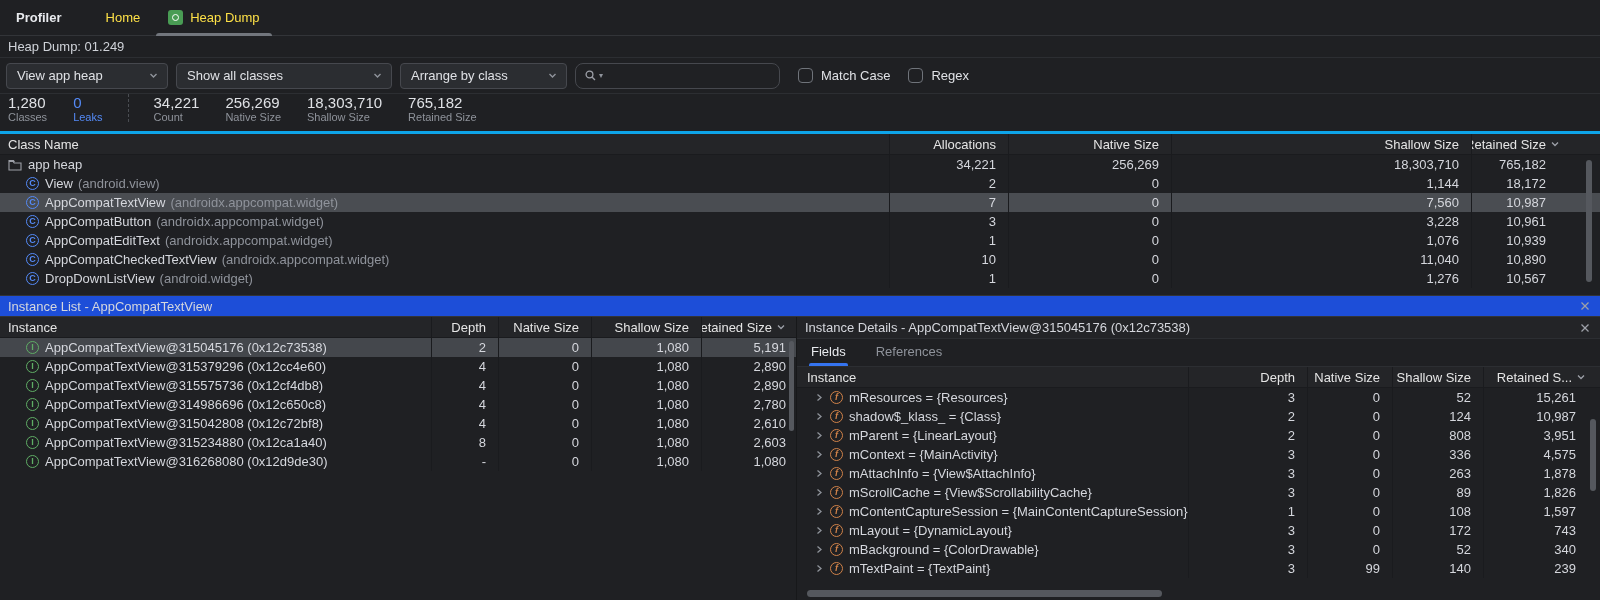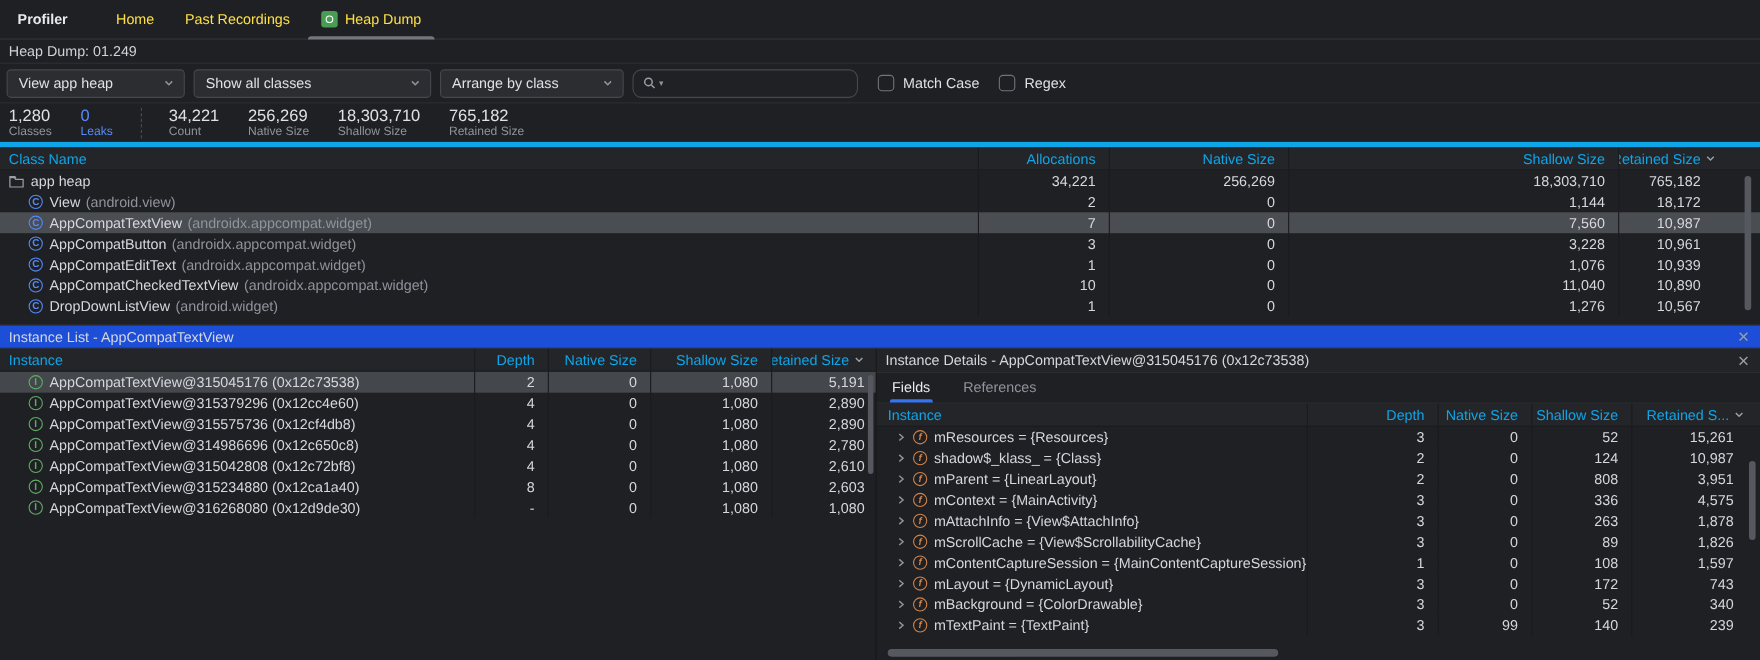--- a/index.html
+++ b/index.html
@@ -37,31 +37,31 @@
   .searchbox { width:205px; height:26px; border:1px solid #46484e; border-radius:8px;
                display:flex; align-items:center; padding:0 8px; gap:2px; background:#202124; }
   .searchbox input { flex:1; background:transparent; border:none; outline:none;
                color:#dfe1e5; font:inherit; min-width:0; }
   .caret-tiny { color:#8f939b; font-size:8px; line-height:1; }
   .checkwrap { display:flex; align-items:center; gap:8px; margin-left:10px; }
   .checkbox { width:15px; height:15px; border:1.5px solid #6f737a; border-radius:4px; background:transparent; }
   .checklabel { color:#dfe1e5; }
 
   
-  .stats { height:40px; display:flex; align-items:center; padding-left:8px;
-           border-bottom:5px solid #0ea5e9; }
+  .stats { height:40px; display:flex; padding-left:8px;
+           border-bottom:3px solid #0ea5e9; }
   .stat { margin-right:26px; }
   .stat .v { font-size:15px; line-height:17px; color:#dfe1e5; }
   .stat .l { font-size:11px; color:#8f939b; }
   .stat.blue .v, .stat.blue .l { color:#548af7; }
   .stat-divider { height:28px; border-left:1px dashed #4a4d52; margin:0 24px 0 0; }
 
   
   .hdr-row { display:flex; align-items:center; height:21px; border-bottom:1px solid #1a1b1e;
-             color:#0ea5e9; background:#242528;justify-content:space-between; }
+             color:#e5e5e5; background:#242528;justify-content:space-between; }
   .row { display:flex; align-items:center; height:19px; }
   .row.sel-class { background:#4a4d52; }
   .row.sel-inst  { background:#44474c; }
   .cell { overflow:hidden; white-space:nowrap; }
   .ncell { text-align:right; padding-right:12px; border-left:1px solid #1a1b1e;
            height:100%; display:flex; align-items:center; justify-content:flex-end; }
   .hdr-row .ncell { border-left:1px solid #1a1b1e; }
   .sort-wrap { display:inline-flex; align-items:center; gap:4px; }
 
   
@@ -126,23 +126,20 @@
   svg.glyph { display:block; }
 </style>
 </head>
 <body>
 
 <div class="tabbar">
   <span class="app-title">Profiler</span>
   <div class="tab">
     <span>Home</span>
   </div>
-  <div class="tab">
-    <span>Past Recordings</span>
-  </div>
   <div class="tab active">
     <span class="heap-icon">
         <i></i>
       </span>
     <span>Heap Dump</span>
     <span class="tab-underline"></span>
   </div>
 </div>
 
 <div class="subtitle">

